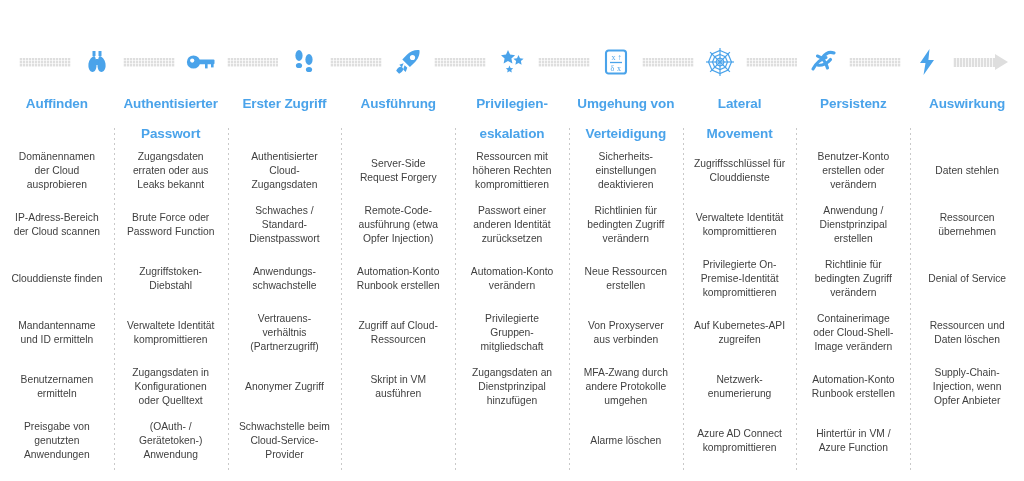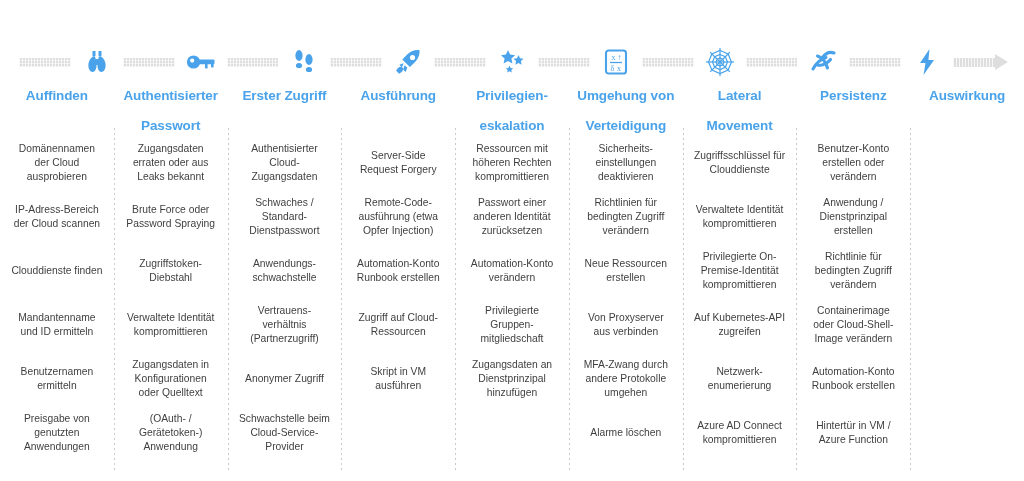--- a/index.html
+++ b/index.html
@@ -121,21 +121,21 @@
       rgba(255,255,255,0) 5px);
   }
 
   .col-title {
     color: #4aa3ea;
     font-size: 13.5px;
     font-weight: bold;
     line-height: 15px;
     text-align: center;
     letter-spacing: -0.1px;
-    margin-top: 8px;
+    margin-top: 16px;
     height: 40px;
     display: flex;
     align-items: flex-start;
     justify-content: center;
   }
   .col-title span { display: block; }
 
   .items {
     width: 100%;
     margin-top: 8px;
@@ -298,21 +298,21 @@
 
     <div class="col">
       <div class="col-title">
         <span>
           <span>Authentisierter</span><br>
           <span>Passwort</span>
         </span>
       </div>
       <div class="items">
         <div class="item slot-h3">Zugangsdaten erraten oder aus Leaks bekannt</div>
-        <div class="item slot-h3">Brute Force oder Password Spraying</div>
+        <div class="item slot-h3">Brute Force oder Password Function</div>
         <div class="item slot-h2">Zugriffstoken-Diebstahl</div>
         <div class="item slot-h2">Verwaltete Identität kompromittieren</div>
         <div class="item slot-h2">Zugangsdaten in Konfigurationen oder Quelltext</div>
         <div class="item slot-h3">(OAuth- / Gerätetoken-) Anwendung</div>
       </div>
     </div>
 
     <div class="col">
       <div class="col-title">
         <span>
@@ -411,16 +411,24 @@
         <div class="item slot-h3">Hintertür in VM / Azure Function</div>
       </div>
     </div>
 
     <div class="col">
       <div class="col-title">
         <span>
             <span>Auswirkung</span>
           </span>
       </div>
+      <div class="items">
+        <div class="item slot-h3">Daten stehlen</div>
+        <div class="item slot-h3">Ressourcen übernehmen</div>
+        <div class="item slot-h2">Denial of Service</div>
+        <div class="item slot-h2">Ressourcen und Daten löschen</div>
+        <div class="item slot-h2">Supply-Chain-Injection, wenn Opfer Anbieter</div>
+        <div class="item slot-h3 empty"></div>
+      </div>
     </div>
 
   </div>
 </div>
 
 </body></html>

